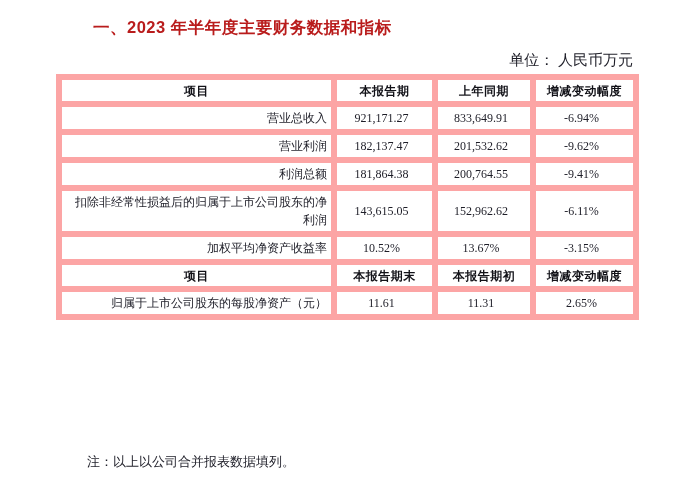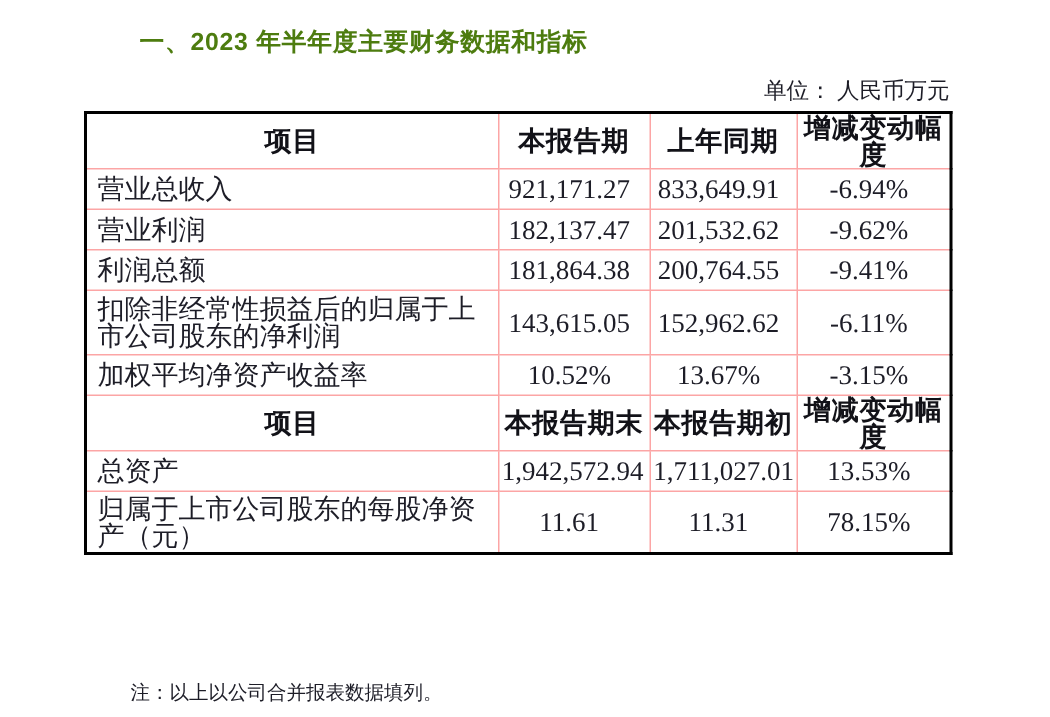--- a/index.html
+++ b/index.html
@@ -12,57 +12,57 @@
     overflow: hidden;
   }
   .doc-title {
     position: absolute;
     left: 93px;
     top: 17px;
     font-size: 16.5px;
     font-weight: bold;
     font-family: "Liberation Sans", "DejaVu Sans", sans-serif;
     letter-spacing: 0.5px;
-    color: #4d7c0f;
+    color: #b91c1c;
   }
   .unit-label {
     position: absolute;
     right: 67px;
     top: 51px;
     font-size: 15px;
     color: #1d1d27;
   }
   table.fin-table {
     position: absolute;
     left: 56px;
     top: 74px;
     width: 577px;
     border-collapse: collapse;
     table-layout: fixed;
     border: 2px solid #000000;
   }
   table.fin-table th,
   table.fin-table td {
-    border: 1px solid #fca5a5;
-    font-size: 18px;
+    border: 6px solid #fca5a5;
+    font-size: 12px;
     vertical-align: middle;
     height: 27px;
     line-height: 18px;
     color: #1d1d27;
     overflow: hidden;
   }
   table.fin-table th {
     font-family: "Liberation Sans", "DejaVu Sans", sans-serif;
     font-weight: bold;
     text-align: center;
     color: #121218;
     letter-spacing: 0.5px;
   }
   td.cell-label {
-    text-align: left;
+    text-align: right;
     padding: 2px 4px 2px 7px;
   }
   td.cell-num {
     text-align: center;
     padding: 2px 8px 2px 2px;
     font-variant-numeric: tabular-nums;
   }
   tr.row-tall td { height: 43px; }
   .doc-note {
     position: absolute;
@@ -122,27 +122,21 @@
       <td class="cell-num">13.67%</td>
       <td class="cell-num">-3.15%</td>
     </tr>
     <tr>
       <th>项目</th>
       <th>本报告期末</th>
       <th>本报告期初</th>
       <th>增减变动幅度</th>
     </tr>
     <tr>
-      <td class="cell-label">总资产</td>
-      <td class="cell-num">1,942,572.94</td>
-      <td class="cell-num">1,711,027.01</td>
-      <td class="cell-num">13.53%</td>
-    </tr>
-    <tr>
       <td class="cell-label">归属于上市公司股东的每股净资产（元）</td>
       <td class="cell-num">11.61</td>
       <td class="cell-num">11.31</td>
-      <td class="cell-num">78.15%</td>
+      <td class="cell-num">2.65%</td>
     </tr>
   </tbody>
 </table>
 
 <div class="doc-note">注：以上以公司合并报表数据填列。</div>
 
 </body></html>

